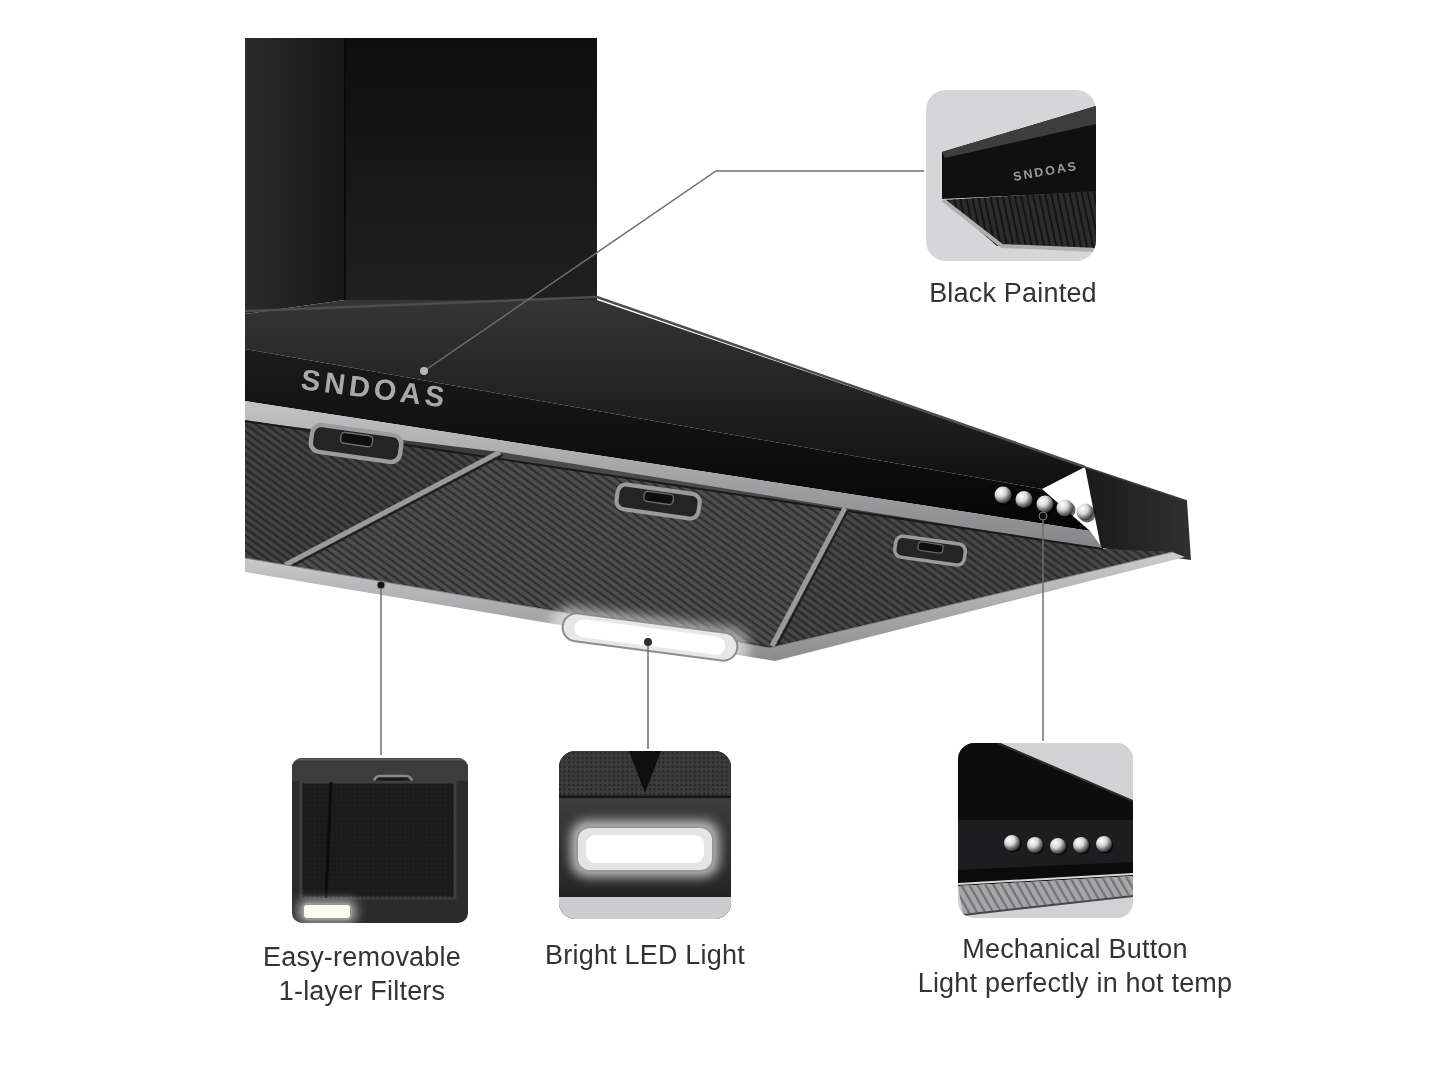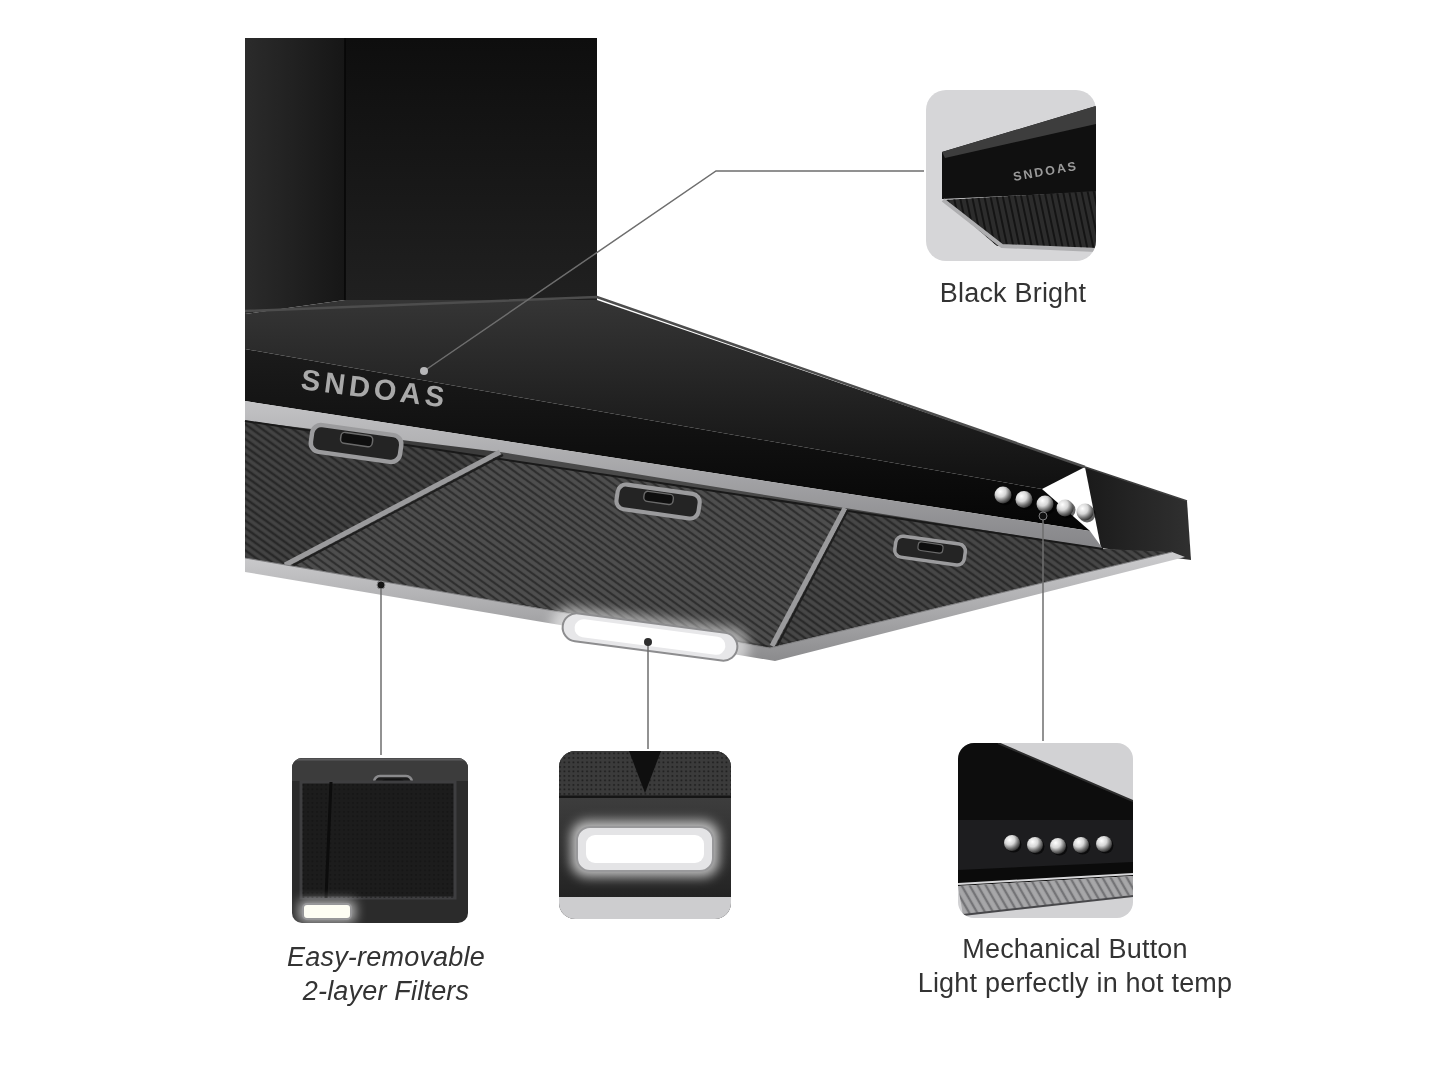--- a/index.html
+++ b/index.html
@@ -228,27 +228,30 @@
       <path d="M958,870 L1133,862 L1133,876 L958,886 Z" fill="#0b0b0b"></path>
       <path d="M958,886 L1133,876 L1133,895 L963,915 Z" fill="#a7a7a9"></path>
       <path d="M958,886 L1133,876 L1133,895 L963,915 Z" fill="url(#ribs)" opacity="0.85"></path>
       <path d="M958,884 L1133,874" stroke="#d8d8da" stroke-width="2" fill="none"></path>
       <path d="M963,915 L1133,896" stroke="#47474a" stroke-width="2" fill="none"></path>
     </g>
   </g>
 </svg>
 
 <div class="cap" style="left:863px;top:276px;width:300px;">
-  <span class="capline">Black Bright</span>
-</div>
-
-<div class="cap" style="left:236px;top:940px;width:300px;font-style:italic;">
+  <span class="capline">Black Painted</span>
+</div>
+
+<div class="cap" style="left:212px;top:940px;width:300px;">
   <span class="capline">Easy-removable</span>
-  <span class="capline">2-layer Filters</span>
-</div>
-
+  <span class="capline">1-layer Filters</span>
+</div>
+
+<div class="cap" style="left:495px;top:938px;width:300px;">
+  <span class="capline">Bright LED Light</span>
+</div>
 
 <div class="cap" style="left:900px;top:932px;width:350px;">
   <span class="capline">Mechanical Button</span>
   <span class="capline">Light perfectly in hot temp</span>
 </div>
 
 </div>
 
 </body></html>

